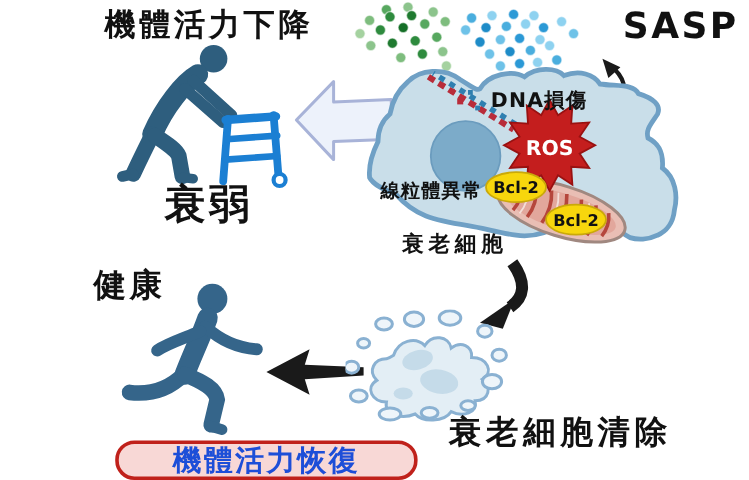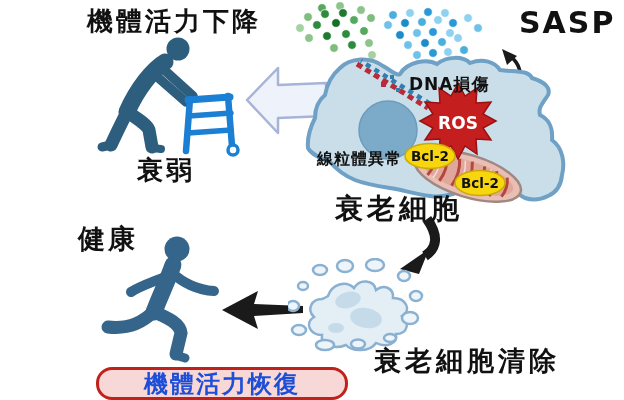--- a/index.html
+++ b/index.html
@@ -6,25 +6,25 @@
   #stage{
     position:relative;width:624px;height:400px;background:#ffffff;
     font-family:"DejaVu Sans",sans-serif;overflow:hidden;
   }
   .label{
     position:absolute;font-weight:700;color:#111;white-space:nowrap;
     font-family:"DejaVu Sans",sans-serif;line-height:1.1;
   }
   .abs{position:absolute;}
   #title-decline{left:87px;top:7px;font-size:26px;letter-spacing:3px;}
-  #frailty{left:137px;top:156px;font-size:26px;letter-spacing:3px;}
+  #frailty{left:137px;top:156px;font-size:34px;letter-spacing:3px;font-family:Liberation Mono, monospace;}
   #sasp{left:491px;top:6px;font-size:30px;letter-spacing:2px;margin-left:28px;}
   #dna-damage{left:409px;top:75px;font-size:17px;letter-spacing:1px;}
   #mito-abnormal{left:317px;top:150px;font-size:16px;letter-spacing:1px;}
-  #senescent-cell{left:335px;top:194px;font-size:28px;letter-spacing:4px;}
+  #senescent-cell{left:335px;top:194px;font-size:18px;letter-spacing:4px;}
   #clearance{left:374px;top:346px;font-size:27px;letter-spacing:4px;text-align:right;}
   #health{left:78px;top:224px;font-size:27px;letter-spacing:3px;}
   #recovery-box{
     position:absolute;left:96px;top:367px;width:246px;height:27px;
     background:#f8d8d6;border:3px solid #c0211b;border-radius:16px;
     display:flex;align-items:center;justify-content:center;
   }
   #recovery-box .label-inline{
     font-weight:700;font-size:24px;color:#1d4ed8;letter-spacing:2px;
     font-family:Liberation Serif, serif;

